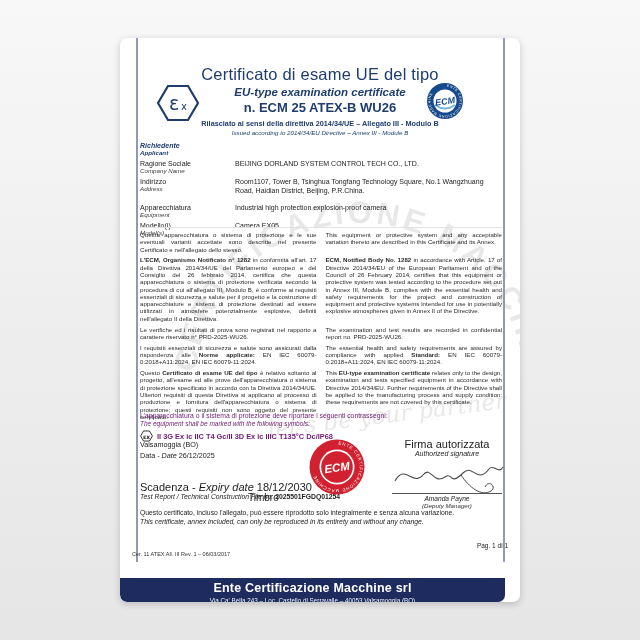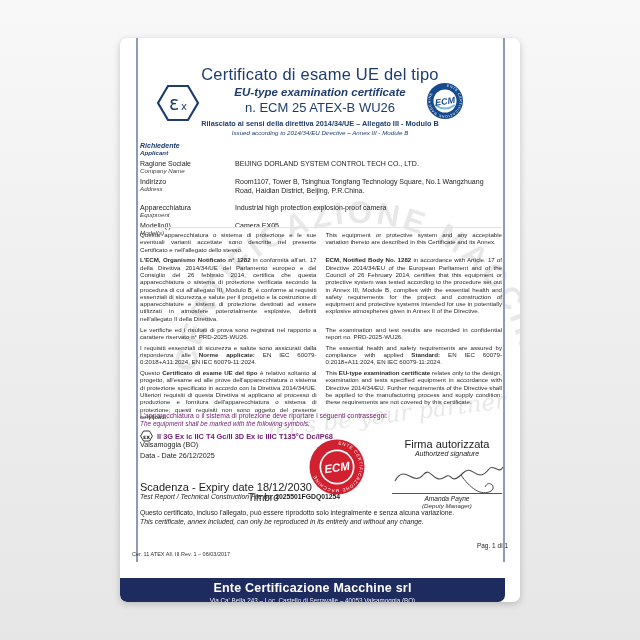--- a/index.html
+++ b/index.html
@@ -20,21 +20,21 @@
 
   
   .wm{position:absolute;left:0;top:0;pointer-events:none;}
 
   
   .ex-logo{position:absolute;left:36px;top:46px;}
   .ecm-logo{position:absolute;left:306px;top:44px;}
   .title-block{position:absolute;left:60px;right:60px;top:27px;text-align:center;color:#1e3d6e;}
   .t1{font-size:16.5px;letter-spacing:.2px;}
   .t2{font-size:11.5px;font-style:italic;font-weight:bold;margin-top:2px;}
-  .t3{font-size:13px;font-weight:normal;margin-top:2px;}
+  .t3{font-size:13px;font-weight:bold;margin-top:2px;}
   .t4{font-size:7.3px;font-weight:bold;margin-top:4px;}
   .t5{font-size:6.2px;font-style:italic;margin-top:1px;}
 
   
   .applicant{position:absolute;left:20px;top:104px;width:362px;}
   .app-row{display:grid;grid-template-columns:95px 1fr;margin-bottom:4px;}
   .lab-it{font-size:7px;color:#222;}
   .lab-en{font-size:6.2px;font-style:italic;color:#3c3c3c;}
   .app-header .lab-it,.app-header .lab-en{color:#1e3d6e;font-weight:bold;font-style:italic;}
   .app-value{font-size:7px;color:#1c1c1c;line-height:1.25;}
@@ -48,21 +48,21 @@
   .para-cell{width:176.5px;font-size:6.15px;line-height:7.3px;text-align:justify;color:#2b2b2b;}
 
   
   .marking{position:absolute;left:20px;top:374px;color:#701a75;}
   .mk-it{font-size:6.8px;}
   .mk-en{font-size:6.5px;font-style:italic;margin-top:1px;}
   .mk-code{margin-top:3px;font-size:7.4px;font-weight:bold;display:flex;align-items:center;gap:4px;}
 
   
   .issue-left{position:absolute;left:20px;top:402px;font-size:7.2px;color:#1c1c1c;line-height:1.5;}
-  .lbl-en-i{}
+  .lbl-en-i{font-style:italic;}
   .timbro{position:absolute;left:128px;top:454px;width:74px;text-align:left;font-size:10px;color:#1c1c1c;}
   .scadenza{position:absolute;left:20px;top:443px;font-size:11px;color:#1c1c1c;}
   .testreport{position:absolute;left:20px;top:455px;font-size:6.8px;font-style:italic;color:#1c1c1c;}
   .testreport b{font-style:normal;}
   .notes{position:absolute;left:20px;top:470px;font-size:6.8px;color:#1c1c1c;line-height:1.35;}
   .note-en{font-style:italic;}
 
   .stamp{position:absolute;left:188px;top:400px;}
   .sig{position:absolute;left:268px;top:400px;width:118px;text-align:center;color:#1c1c1c;}
   .sig-l1{font-size:11px;}

